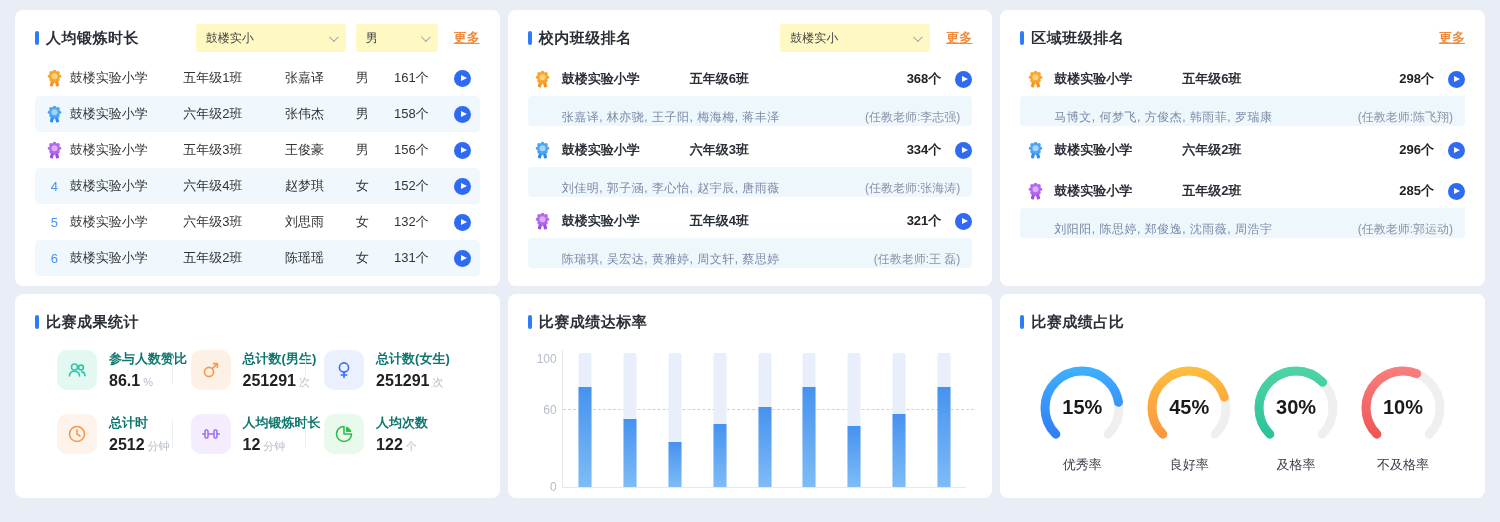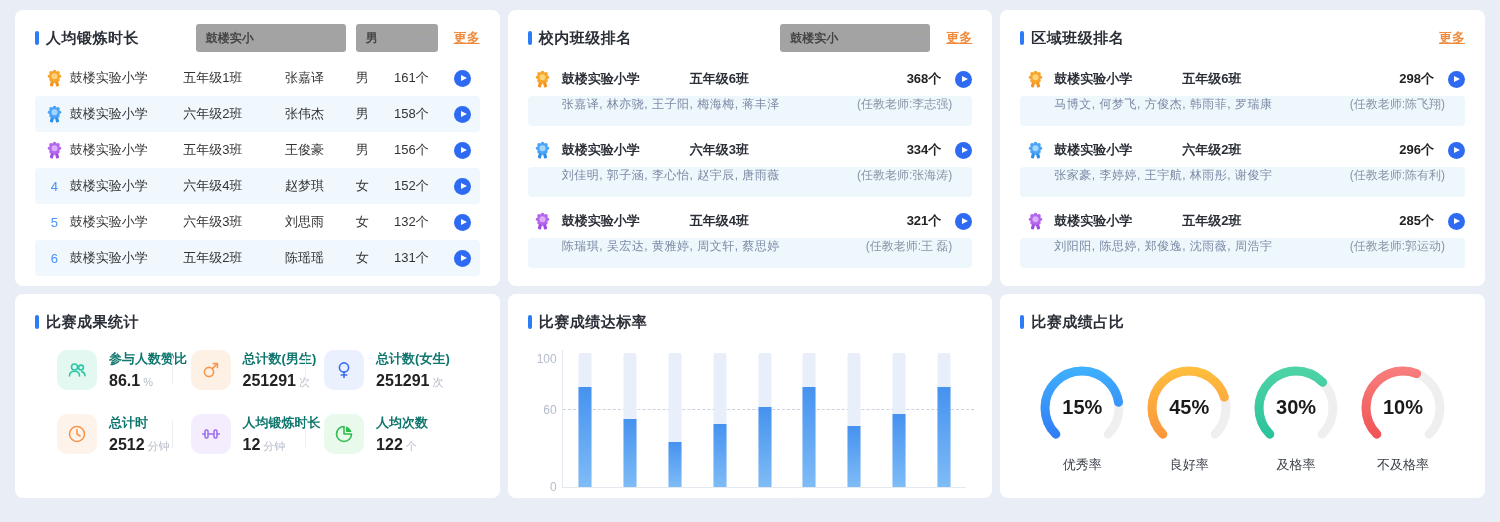--- a/index.html
+++ b/index.html
@@ -16,23 +16,23 @@
     grid-template-columns: repeat(3, 1fr);
     grid-template-rows: 276px 204px;
     gap:8px;
   }
   .panel { background:#fff; border-radius:8px; padding:14px 20px; position:relative; overflow:hidden; }
   .phead { display:flex; align-items:center; height:28px; }
   .tbar { width:4px; height:14px; background:#2b7cf6; border-radius:2px; margin-right:7px; }
   .ptitle { font-size:15px; font-weight:bold; color:#2b2f38; letter-spacing:.5px; }
   .spacer { flex:1; }
   .dd {
-    height:28px; background:#a3a3a3; border-radius:3px;
+    height:28px; background:#fef9c3; border-radius:3px;
     display:flex; align-items:center; font-size:12px; color:#444;
-    padding:0 10px; cursor:pointer;font-weight:bold;
+    padding:0 10px; cursor:pointer;
   }
   .dd.wide { width:150px; } .dd.narrow { width:82px; margin-left:10px; }
   .dd .ddlabel { flex:1; }
   .chev { width:7px; height:7px; border-right:1.5px solid #9aa3b0; border-bottom:1.5px solid #9aa3b0; transform:rotate(45deg) translateY(-2px); margin-left:6px; }
   .more { font-size:13px; color:#f08a3c; text-decoration:underline; margin-left:16px; cursor:pointer; font-weight:bold; }
 
   
   .itable { margin-top:8px; }
   .irow { display:flex; align-items:center; height:36px; font-size:13px; color:#333; border-radius:4px; padding:0 4px; }
   .irow.stripe { background:#f0f8fe; }
@@ -48,21 +48,21 @@
   .play i { display:block; width:0; height:0; border-left:6px solid #fff; border-top:3.5px solid transparent; border-bottom:3.5px solid transparent; margin-left:2px; }
 
   
   .groups { margin-top:10px; }
   .grp { margin-bottom:7px; }
   .grow { display:flex; align-items:center; height:34px; font-size:13px; }
   .grow .c-rank { width:30px; margin-right:4px; }
   .grow .gschool { width:128px; font-weight:bold; color:#2b2f38; }
   .grow .gclass { font-weight:bold; color:#2b2f38; }
   .grow .gcount { font-weight:bold; color:#222; font-size:13px; margin-right:14px; }
-  .gsub { background:#eef7fc; border-radius:4px; height:30px; display:flex; align-items:flex-start; font-size:12px; color:#7c8aa5; padding:0 20px 0 34px; }
+  .gsub { background:#eef7fc; border-radius:4px; height:30px; display:flex; align-items:flex-end; font-size:12px; color:#7c8aa5; padding:0 12px 0 34px; }
   .gsub .students { flex:1; letter-spacing:.5px; }
   .gsub .teacher { color:#8a94a6; }
 
   
   .stats { margin-top:14px; padding:0 22px; display:grid; grid-template-columns:repeat(3,1fr); row-gap:24px; }
   .stat { display:flex; align-items:center; position:relative; }
   .stat:not(:nth-child(3n))::after { content:""; position:absolute; right:18px; top:6px; bottom:6px; width:1px; background:#ecf0f5; }
   .sicon { width:40px; height:40px; border-radius:10px; display:flex; align-items:center; justify-content:center; margin-right:12px; flex:0 0 auto; }
   .stext .slabel { font-size:13px; color:#0f766e; font-weight:bold; margin-bottom:4px; }
   .stext .svalrow { font-size:16px; font-weight:bold; color:#222; }
@@ -405,24 +405,20 @@
               </svg>
             </span>
             <span class="gschool">鼓楼实验小学</span>
             <span class="gclass">六年级2班</span>
             <span class="spacer"></span>
             <span class="gcount">296个</span>
             <span class="play">
               <i></i>
             </span>
           </div>
-          <div class="gsub">
-            <span class="students">张家豪,  李婷婷,  王宇航,  林雨彤,  谢俊宇</span>
-            <span class="teacher">(任教老师:陈有利)</span>
-          </div>
         </div>
         <div class="grp">
           <div class="grow">
             <span class="c-rank">
               <svg viewBox="0 0 24 24" width="19" height="19">
                 <rect x="7.2" y="13" width="4" height="9" rx="1" transform="rotate(16 9 17)" fill="#a04ce0"></rect>
                 <rect x="12.8" y="13" width="4" height="9" rx="1" transform="rotate(-16 15 17)" fill="#a04ce0"></rect>
                 <circle cx="18.2" cy="9.3" r="2.3" fill="#b467ee"></circle>
                 <circle cx="16.4" cy="13.7" r="2.3" fill="#b467ee"></circle>
                 <circle cx="12.0" cy="15.5" r="2.3" fill="#b467ee"></circle>

